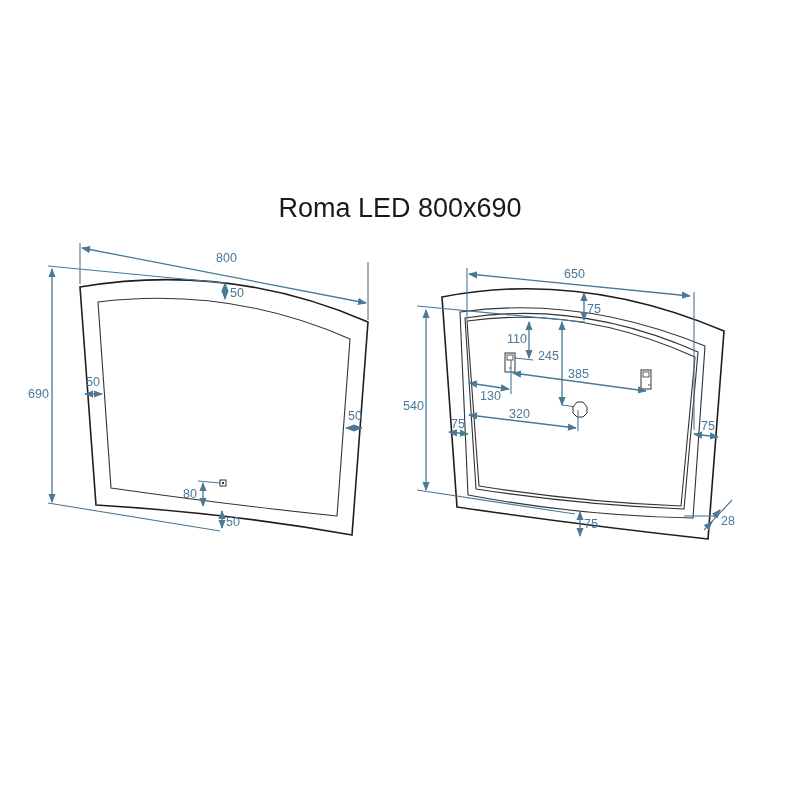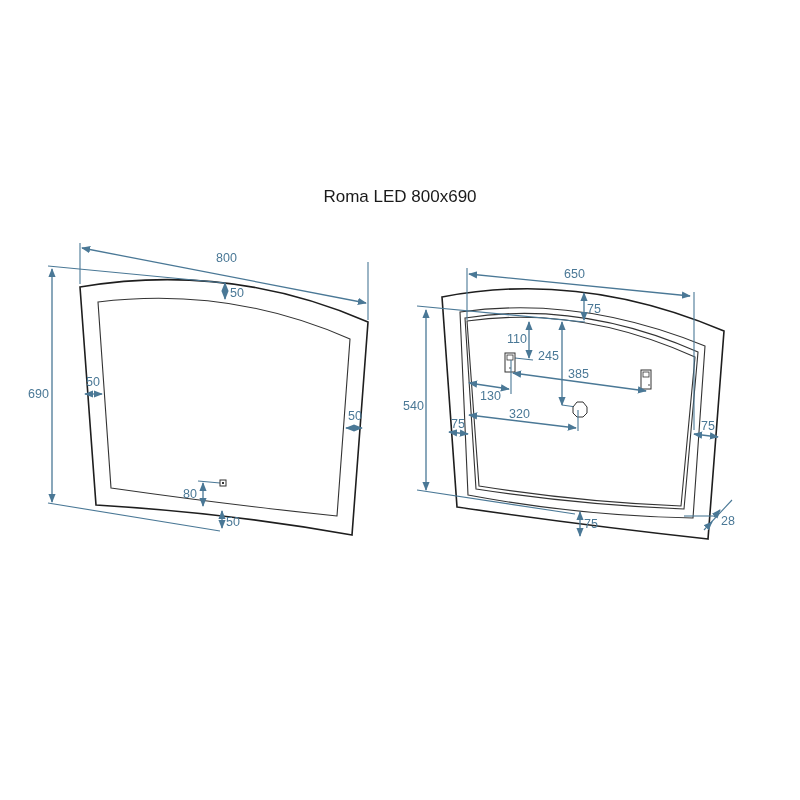--- a/index.html
+++ b/index.html
@@ -1,17 +1,17 @@
 <!DOCTYPE html>
 <html><head>
   <meta charset="utf-8">
   <style>
     html, body { margin: 0; padding: 0; background: #ffffff; }
     body { width: 800px; height: 800px; position: relative; overflow: hidden; font-family: "Liberation Sans", "DejaVu Sans", sans-serif; }
-    .title { position: absolute; left: 0; top: 187px; width: 800px; text-align: center; font-size: 17px; color: #1a1a1a; letter-spacing: 0px; }
+    .title { position: absolute; left: 0; top: 193px; width: 800px; text-align: center; font-size: 27px; color: #1a1a1a; letter-spacing: 0px; }
     svg.drawing { position: absolute; left: 0; top: 0; }
     .outline { fill: none; stroke: #1e1e1e; stroke-width: 1.6; }
     .outline-thin { fill: none; stroke: #333333; stroke-width: 1.1; }
     .dim { fill: none; stroke: #4a7896; stroke-width: 1.3; }
     .ext { fill: none; stroke: #4a7896; stroke-width: 1.1; }
     .dimtext { fill: #4a7896; font-family: "Liberation Sans", "DejaVu Sans", sans-serif; font-size: 12.5px; }
     .hw { fill: #ffffff; stroke: #333333; stroke-width: 1; }
   </style>
 </head>
 <body>

